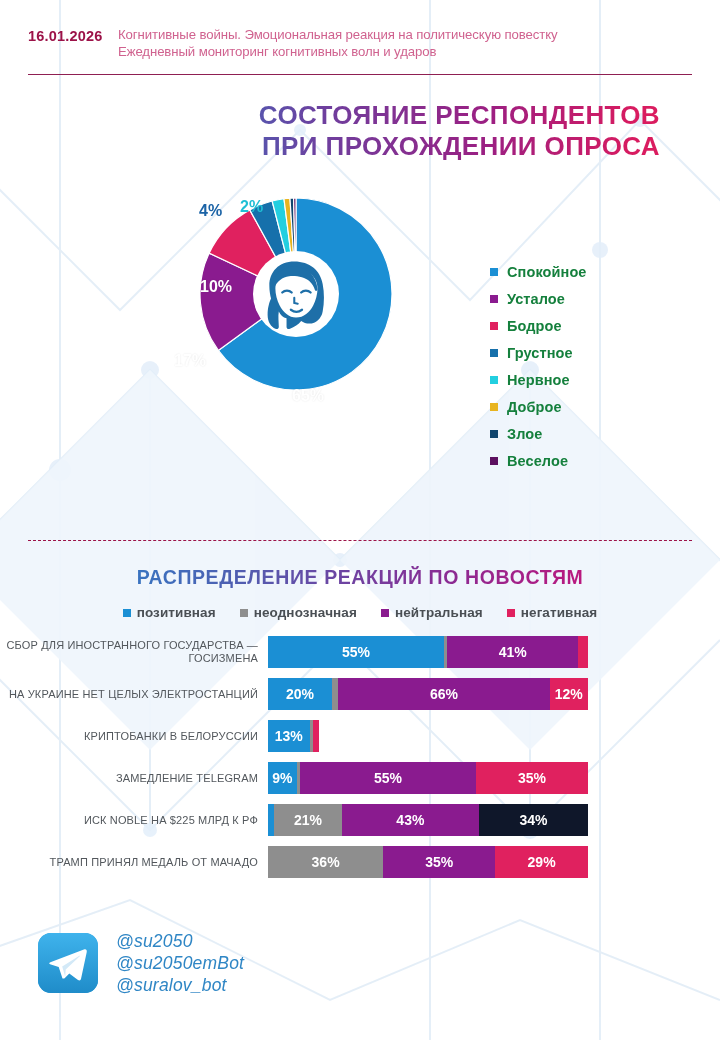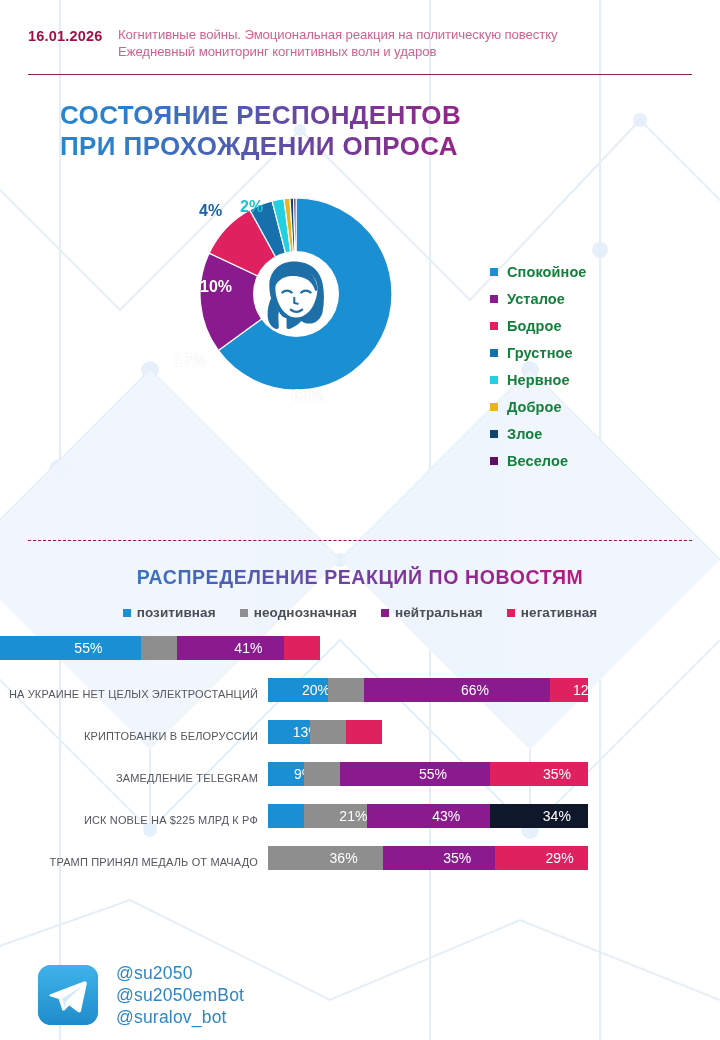--- a/index.html
+++ b/index.html
@@ -66,21 +66,21 @@
     left: 28px; top: 74px;
     width: 664px;
     height: 1.4px;
     background: #8f1f52;
   }
 
   
   .pie-section { position: absolute; left: 0; top: 100px; width: 720px; height: 420px; }
 
   .section-title {
-    text-align: left;
+    text-align: right;
     font-size: 26px;
     font-weight: bold;
     line-height: 31px;
     letter-spacing: 0.4px;
     background: linear-gradient(90deg, #1b8fd4 0%, #2f7dc9 18%, #6e3f9e 45%, #9c1f82 68%, #d81b60 88%, #e0205e 100%);
     -webkit-background-clip: text;
     background-clip: text;
     color: transparent;
     -webkit-text-fill-color: transparent;
     padding: 0 60px;
@@ -194,38 +194,38 @@
   }
   .bar-track {
     position: relative;
     width: 320px;
     flex: 0 0 320px;
     height: 32px;
     display: flex;
     overflow: hidden;
   }
   .bar-seg {
-    height: 24px;
+    height: 32px;
     display: flex;
     align-items: center;
     justify-content: center;
     color: #ffffff;
     font-size: 14px;
-    font-weight: normal;
+    font-weight: bold;
     overflow: hidden;
     white-space: nowrap;
-    padding-left: 36px;
   }
 
   
   .footer {
     position: absolute;
-    left: 38px; top: 962px;
+    left: 38px; top: 930px;
     display: flex;
     align-items: center;
+    font-style: italic;
   }
   .tg-icon { width: 60px; height: 60px; flex: 0 0 60px; }
   .tg-handles { margin-left: 18px; }
   .tg-handle {
     font-size: 17.5px;
     color: #2f86c5;
     line-height: 22px;
     letter-spacing: 0.2px;
   }
 </style>
@@ -375,20 +375,24 @@
           <span class="bar-legend-swatch" style="background: rgb(138, 27, 143);"></span>
           <span class="bar-legend-label">нейтральная</span>
         </div>
         <div class="bar-legend-item">
           <span class="bar-legend-swatch" style="background: rgb(224, 33, 95);"></span>
           <span class="bar-legend-label">негативная</span>
         </div>
       </div>
     <div class="bars" id="bars">
         <div class="bar-row">
+          <div class="bar-label">
+            <div>СБОР ДЛЯ ИНОСТРАННОГО  ГОСУДАРСТВА —</div>
+            <div>ГОСИЗМЕНА</div>
+          </div>
           <div class="bar-track">
             <div class="bar-seg" style="width: 55%; background: rgb(27, 143, 212);">55%</div>
             <div class="bar-seg" style="width: 1%; background: rgb(142, 142, 142);"></div>
             <div class="bar-seg" style="width: 41%; background: rgb(138, 27, 143);">41%</div>
             <div class="bar-seg" style="width: 3%; background: rgb(224, 33, 95);"></div>
           </div>
         </div>
         <div class="bar-row">
           <div class="bar-label">
             <div>НА УКРАИНЕ НЕТ ЦЕЛЫХ ЭЛЕКТРОСТАНЦИЙ</div>

